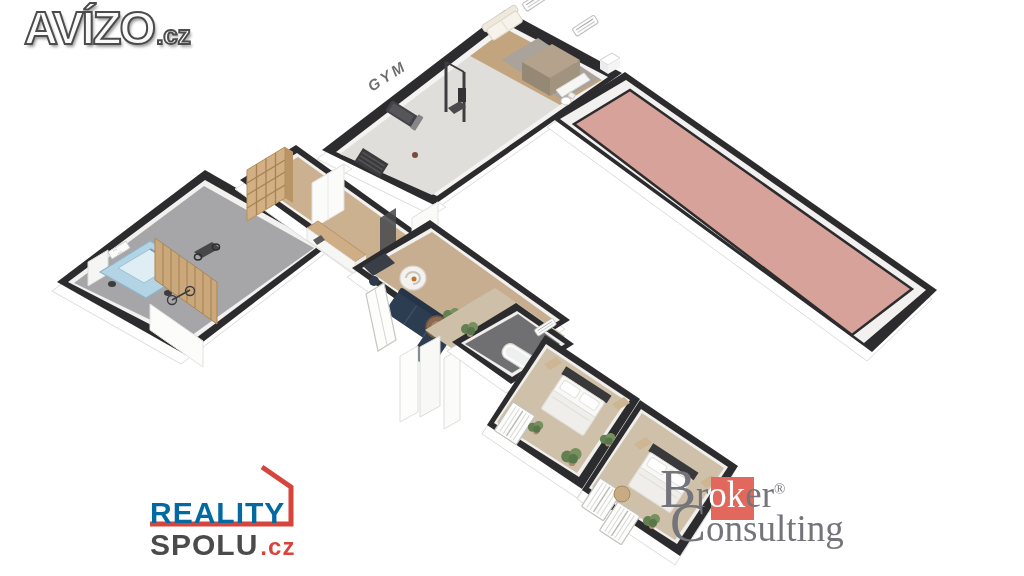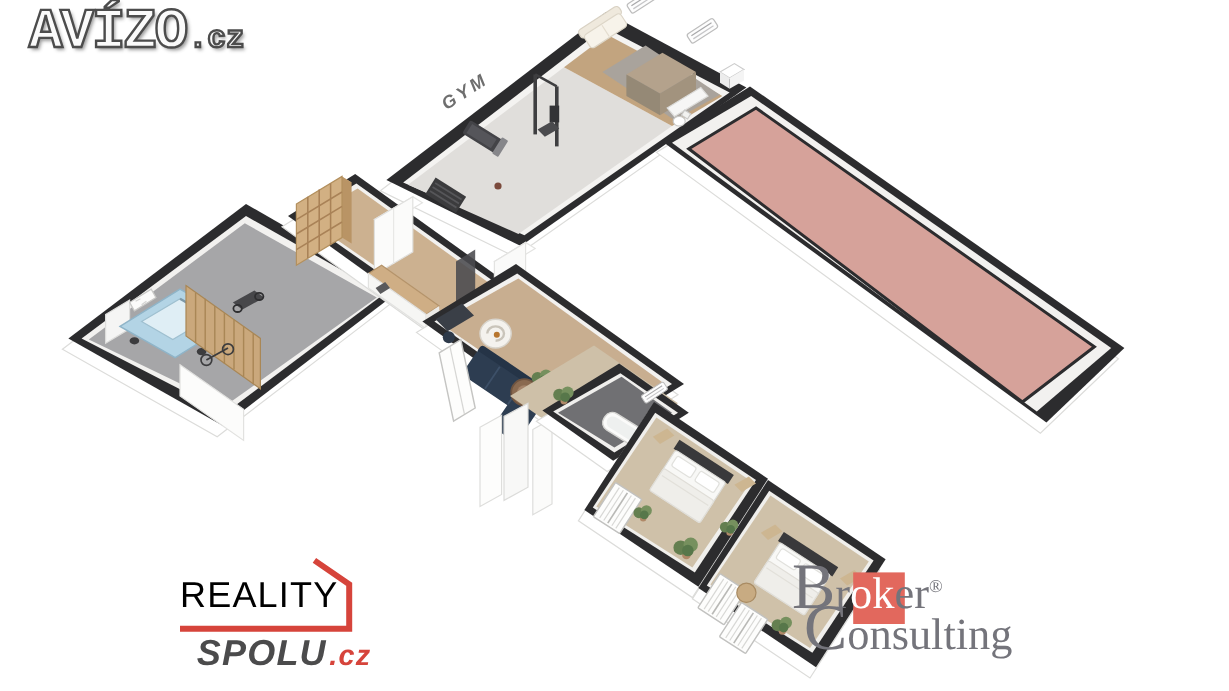--- a/index.html
+++ b/index.html
@@ -4,29 +4,29 @@
 <style>
   html,body{margin:0;padding:0;background:#ffffff;}
   .stage{position:relative;width:1024px;height:576px;background:#ffffff;overflow:hidden;
          font-family:"Liberation Sans",sans-serif;}
   .stage svg{position:absolute;left:0;top:0;}
 
   
   .avizo{position:absolute;left:24px;top:4px;font-weight:900;font-size:47px;line-height:1;
          letter-spacing:-2px;color:#fafafa;-webkit-text-stroke:2px #4c4c4c;
          text-shadow:2px 3px 3px rgba(40,40,40,.45), -1px -1px 0 rgba(255,255,255,.8);
-         white-space:nowrap;font-family:Liberation Mono, monospace;}
+         white-space:nowrap;}
   .avizo .tld{font-size:26px;letter-spacing:0;margin-left:2px;}
 
   
   .rs{position:absolute;left:148px;top:468px;width:260px;height:104px;}
-  .rs .rs1{position:absolute;left:2px;top:12px;font-size:30px;font-weight:400;
-           letter-spacing:1px;color:#000000;}
-  .rs .rs2{position:absolute;left:16px;top:60px;font-size:30px;font-weight:800;
-           letter-spacing:1px;color:#4b4b4c;white-space:nowrap;font-style:italic;}
+  .rs .rs1{position:absolute;left:2px;top:28px;font-size:30px;font-weight:700;
+           letter-spacing:1px;color:#0369a1;}
+  .rs .rs2{position:absolute;left:2px;top:60px;font-size:30px;font-weight:800;
+           letter-spacing:1px;color:#4b4b4c;white-space:nowrap;}
   .rs .rstld{color:#d6443b;font-size:24px;font-weight:800;margin-left:2px;}
 
   
   .bc{position:absolute;left:650px;top:460px;width:330px;height:116px;
       font-family:"Liberation Serif",serif;color:#74747b;}
   .bc-square{position:absolute;left:61px;top:17px;width:43px;height:43px;background:#e2685d;}
   .bc-line1{position:absolute;left:10px;top:-6px;font-size:37px;line-height:1.3;white-space:nowrap;}
   .bc-line1 .cap{font-size:54px;}
   .bc-line1 .wh{color:#ffffff;}
   .bc-line1 sup{font-size:15px;}

